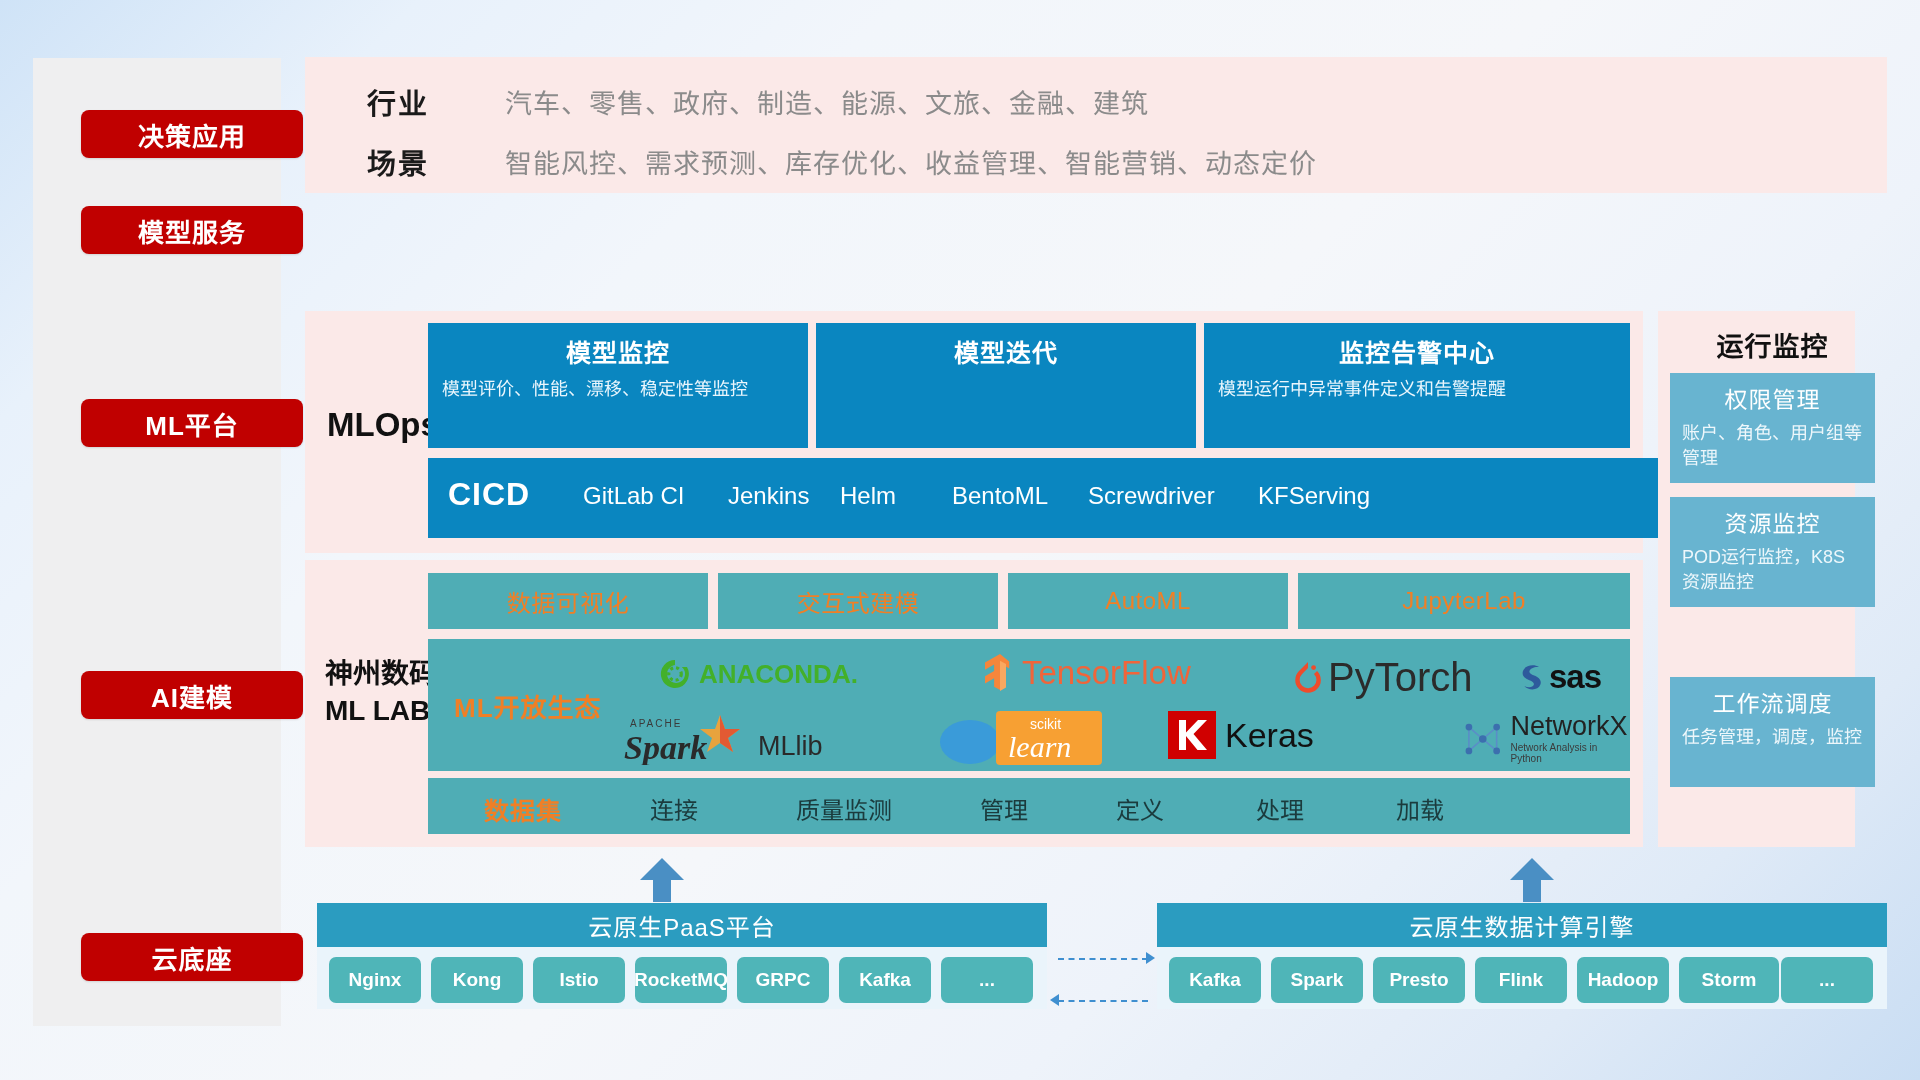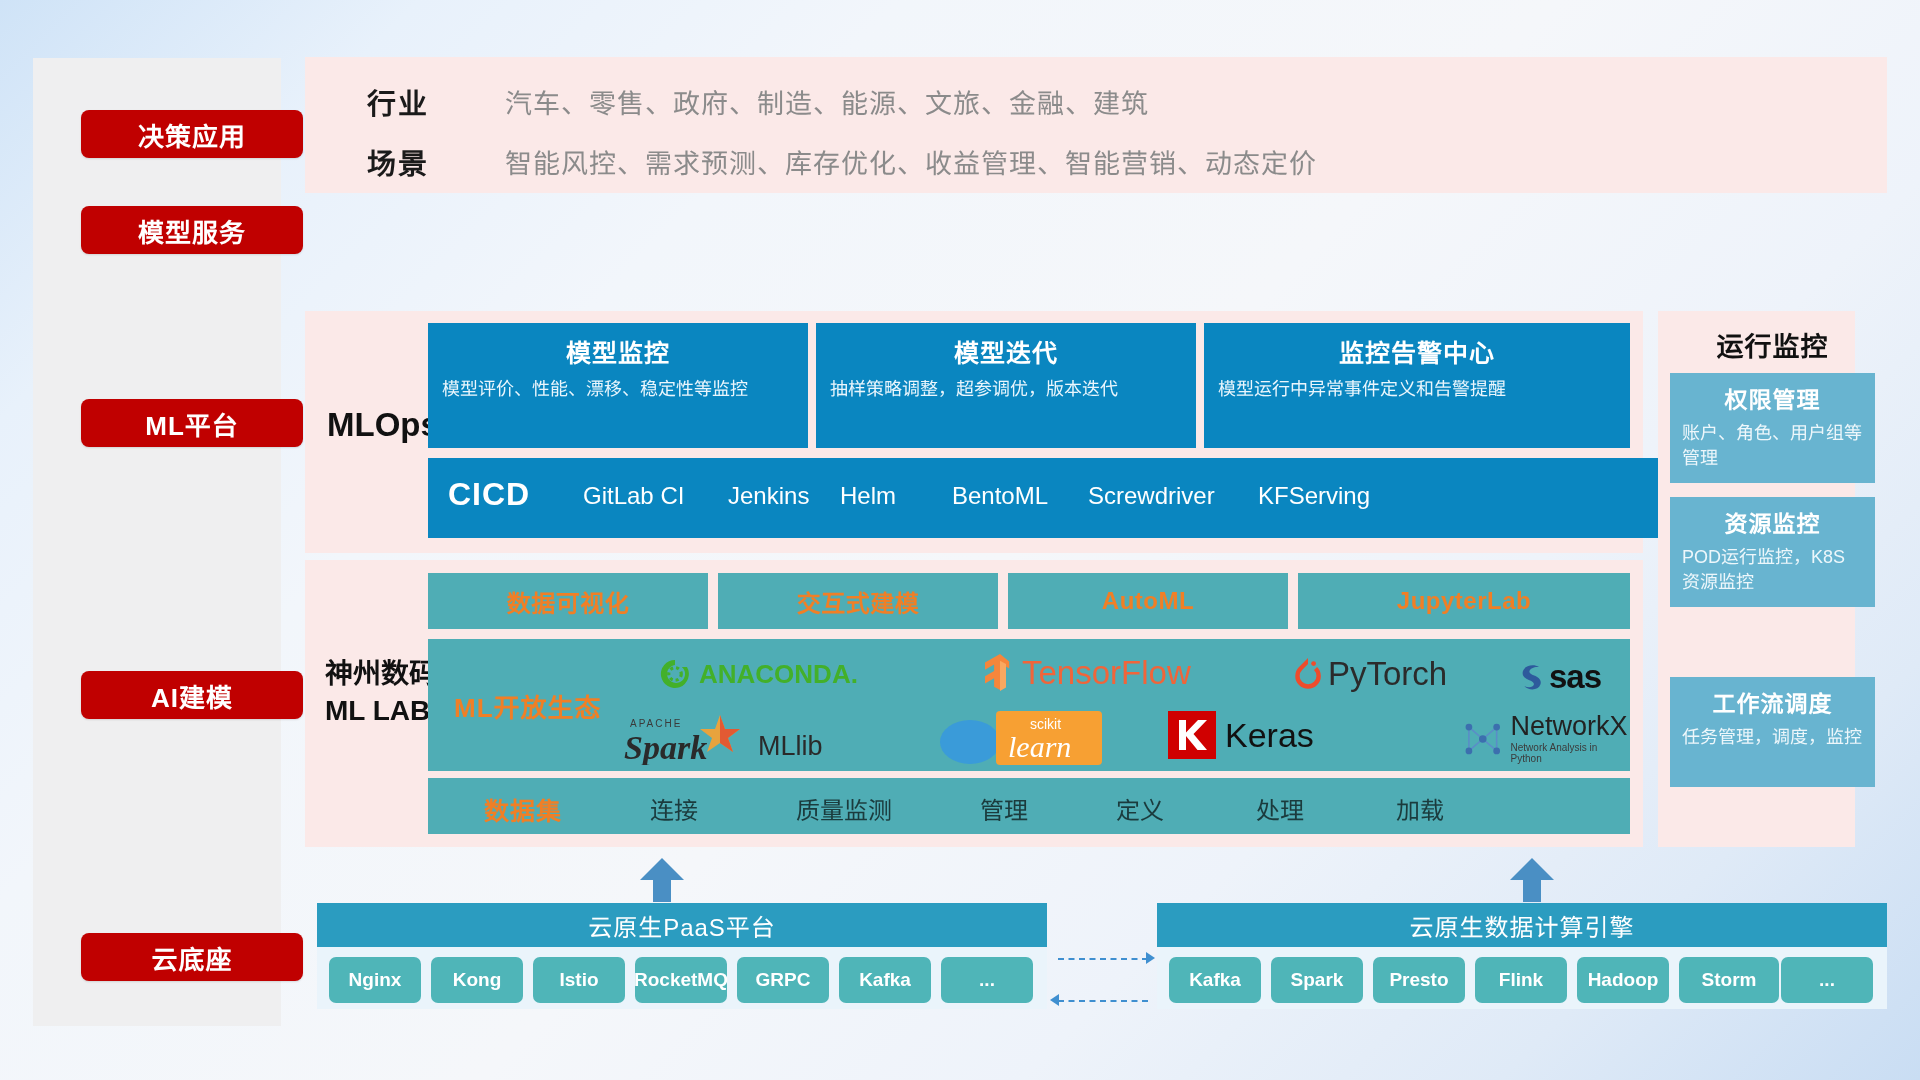--- a/index.html
+++ b/index.html
@@ -62,36 +62,36 @@
   }
   .cicd-title{position:absolute;left:20px;top:18px;font-size:32px;font-weight:bold;color:#fff;letter-spacing:1px;}
   .cicd-item{position:absolute;top:24px;font-size:24px;color:#fff;width:118px;}
 
   
   #band-model{left:305px;top:560px;width:1338px;height:287px;}
   .ml-lbl{position:absolute;left:20px;top:96px;font-size:28px;font-weight:bold;color:#111;line-height:1.32;}
   .tool-chip{
     position:absolute;top:13px;height:56px;background:#4fadb5;
     display:flex;align-items:center;justify-content:center;
-    color:#f07f26;font-size:24px;font-weight:bold;letter-spacing:.5px;
+    color:#f07f26;font-size:24px;font-weight:normal;letter-spacing:.5px;
   }
   .eco{position:absolute;left:123px;top:79px;width:1202px;height:132px;background:#4fadb5;}
   .eco-lbl{position:absolute;left:26px;top:48px;font-size:26px;font-weight:bold;color:#f07f26;letter-spacing:1px;text-align:center;}
   .dataset{position:absolute;left:123px;top:218px;width:1202px;height:56px;background:#4fadb5;}
   .ds-lbl{position:absolute;left:56px;top:13px;font-size:25px;font-weight:bold;color:#f07f26;letter-spacing:1px;}
   .ds-item{position:absolute;top:13px;font-size:24px;color:#1b3b3d;}
 
   
   #band-monitor{left:1658px;top:311px;width:197px;height:536px;}
   .mon-title{position:absolute;left:0;top:14px;width:229px;text-align:center;font-size:27px;font-weight:bold;color:#111;letter-spacing:1px;}
   .mon-card{
     position:absolute;left:12px;width:205px;background:#68b4d0;color:#fff;
     box-sizing:border-box;padding:8px 12px 10px;
   }
-  .mon-card h5{margin:0 0 6px;font-size:23px;font-weight:bold;text-align:center;letter-spacing:1px;}
+  .mon-card h5{margin:0 0 6px;font-size:23px;font-weight:normal;text-align:center;letter-spacing:1px;}
   .mon-card p{margin:0;font-size:18px;line-height:1.4;color:#edf7fb;}
 
   
   .cloud{position:absolute;}
   .cloud-hd{
     position:absolute;left:0;top:0;height:44px;width:100%;
     background:#2b9cc0;color:#fff;font-size:24px;
     display:flex;align-items:center;justify-content:center;letter-spacing:1px;
   }
   .cloud-body{position:absolute;left:0;top:44px;width:100%;height:62px;background:#eaf4fb;}
@@ -133,21 +133,20 @@
 
   <div class="band" id="band-mlops">
     <div class="mlops-lbl">MLOps</div>
 
     <div class="mlops-card" style="left:123px;width:380px">
       <h4>模型监控</h4>
       <p>模型评价、性能、漂移、稳定性等监控</p>
     </div>
     <div class="mlops-card" style="left:511px;width:380px">
       <h4>模型迭代</h4>
-      <p>抽样策略调整，超参调优，版本迭代</p>
     </div>
     <div class="mlops-card" style="left:899px;width:426px">
       <h4>监控告警中心</h4>
       <p>模型运行中异常事件定义和告警提醒</p>
     </div>
 
     <div class="cicd">
       <div class="cicd-title">CICD</div>
       <div class="cicd-item" style="left:155px">GitLab CI</div>
       <div class="cicd-item" style="left:300px">Jenkins</div>
@@ -186,21 +185,21 @@
           <path d="M17 1v37l6-3.5V11.1l-6-3.4z" fill="#f9a860"></path>
         </svg>
         <span class="logo-txt" style="color:#f0653a;font-size:33px;margin-left:5px">TensorFlow</span>
       </div>
 
       <div class="logo" style="left:865px;top:16px">
         <svg width="30" height="36" viewBox="0 0 30 36" aria-hidden="true">
           <path d="M15 2 6 11a12.8 12.8 0 1 0 18.1 0L21 14a8.4 8.4 0 1 1-11.9 0L15 8z" fill="#ee4c2c"></path>
           <circle cx="20.6" cy="7.6" r="2.4" fill="#ee4c2c"></circle>
         </svg>
-        <span class="logo-txt" style="color:#2b2b2b;font-size:33px;margin-left:5px">PyTorch</span>
+        <span class="logo-txt" style="color:#2b2b2b;font-size:40px;margin-left:5px">PyTorch</span>
       </div>
 
       <div class="logo" style="left:1087px;top:19px">
         <svg width="32" height="32" viewBox="0 0 32 32" aria-hidden="true">
           <path d="M24 6c-5-3-14-2-16 4-1.6 4.8 2.2 7.6 6.4 9.2 3.2 1.3 5 2.6 4.4 4.6-.8 2.6-5.4 3.2-9.6 1.2 4.6 5 14 4.6 16.2-1.4 1.5-4.2-1.8-7.2-6.2-9-3.3-1.4-5.3-2.6-4.7-4.6C15.1 7.3 19.6 5.4 24 6z" fill="#2e5a9c"></path>
         </svg>
         <span class="logo-txt" style="color:#111;font-size:33px;font-weight:600;letter-spacing:-1px;margin-left:2px">sas</span>
       </div>
 
       <div class="logo" style="left:196px;top:72px">

